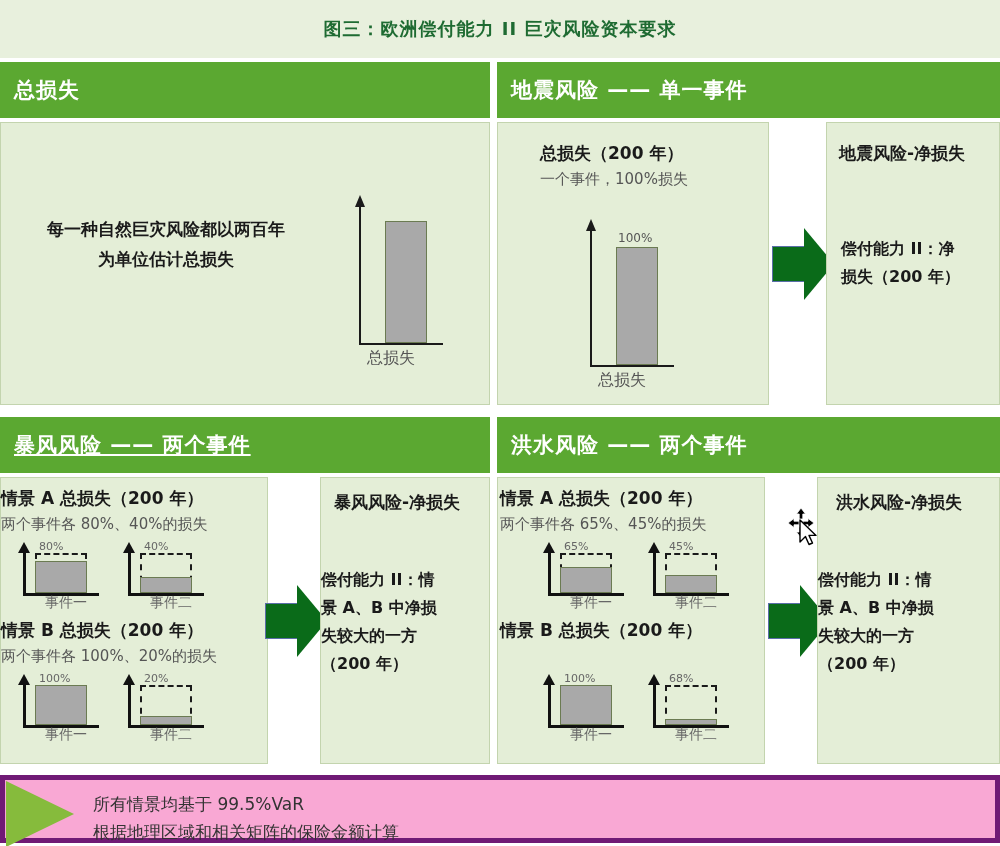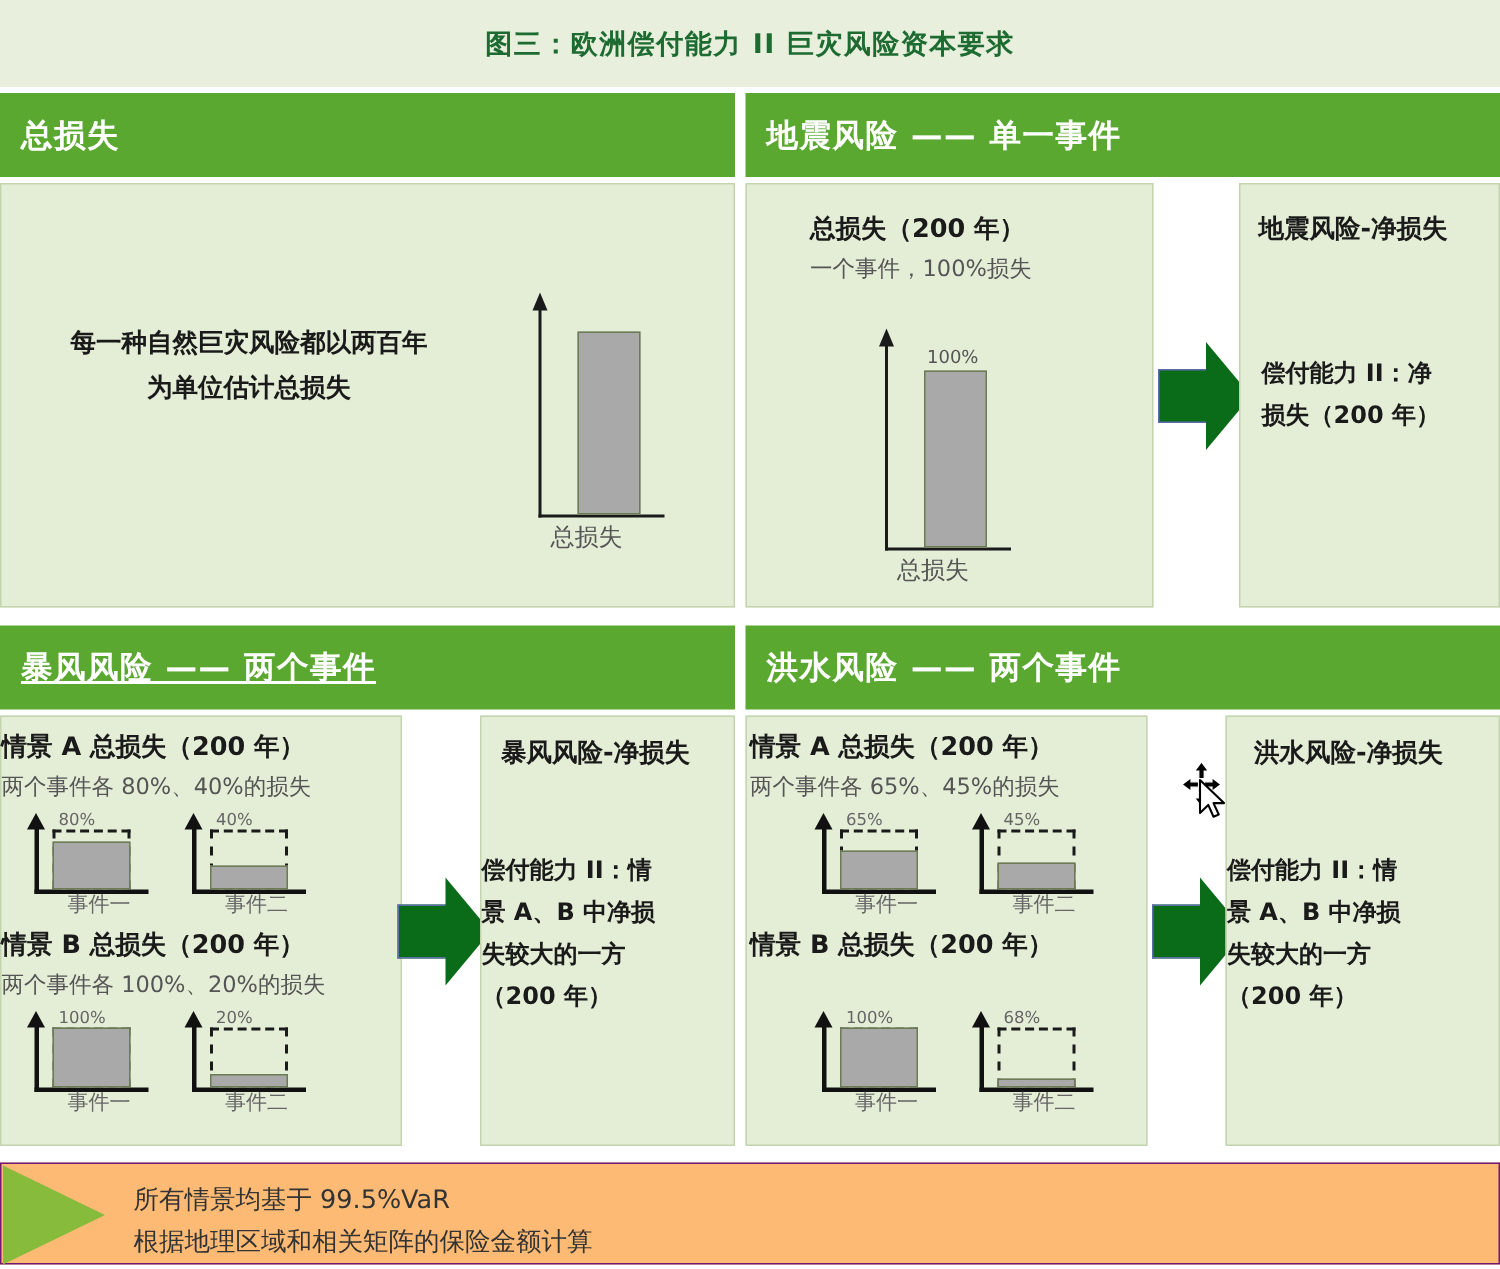--- a/index.html
+++ b/index.html
@@ -108,21 +108,21 @@
   }
   .barrow .head{
     position:absolute;left:32px;top:0;width:0;height:0;
     border-top:36px solid transparent;border-bottom:36px solid transparent;
     border-left:30px solid #0a6b19;
   }
 
   
   .footer{
     position:absolute;left:0;top:775px;width:1000px;height:68px;
-    background:#fdba74;border:1px solid #701a75;box-sizing:border-box;
+    background:#f9a8d4;border:5px solid #701a75;box-sizing:border-box;
   }
   .footer-arrow{
     position:absolute;left:1px;top:1px;width:0;height:0;
     border-top:33px solid transparent;border-bottom:33px solid transparent;
     border-left:68px solid #86bb3c;
   }
   .footer-text{
     position:absolute;left:88px;top:10px;color:#333;
     font-size:17px;line-height:1.65;
   }

